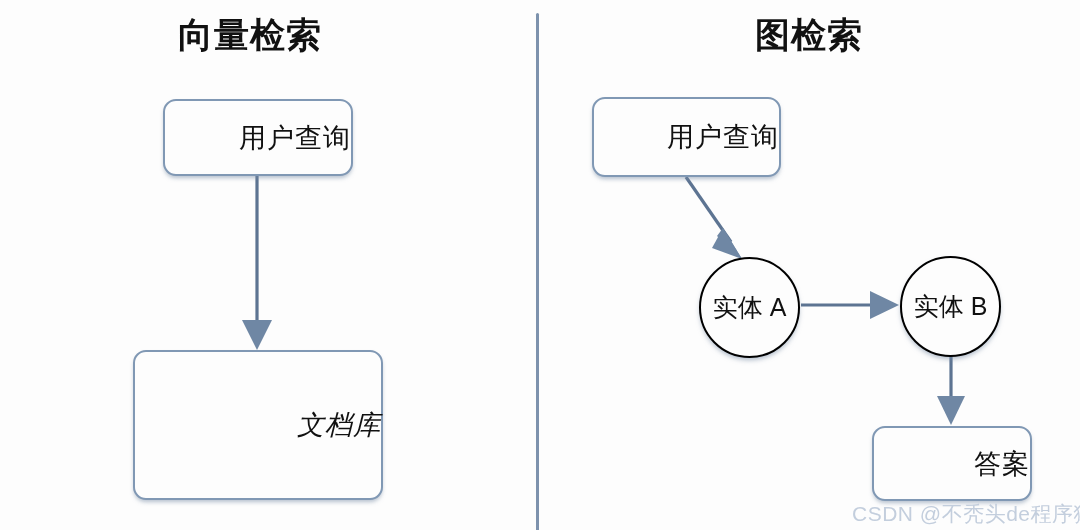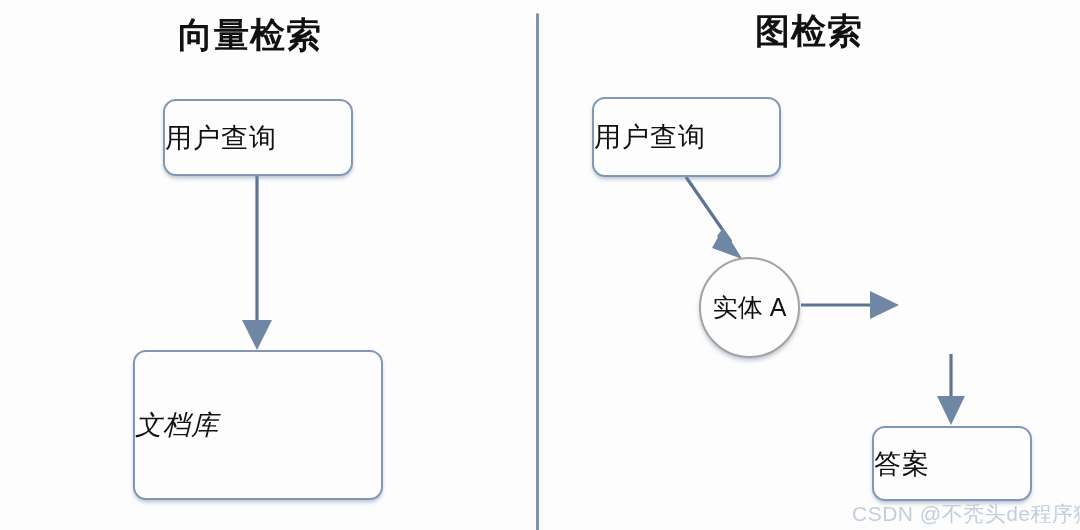--- a/index.html
+++ b/index.html
@@ -19,53 +19,53 @@
   .panel-title {
     position: absolute;
     font-size: 35px;
     font-weight: bold;
     color: #111111;
     letter-spacing: 1px;
     white-space: nowrap;
     line-height: 1;
   }
   #title-left  { left: 178px; top: 17px; }
-  #title-right { left: 755px; top: 17px; font-family: Liberation Mono, monospace; }
+  #title-right { left: 755px; top: 17px; }
 
   .divider {
     position: absolute;
     left: 536px;
     top: 13px;
     width: 3px;
     height: 520px;
     background: #7d92ad;
     border-radius: 2px;
   }
 
   .node-box {
     position: absolute;
     background: #fdfdfd;
     border: 2px solid #8098b4;
     border-radius: 13px;
     box-shadow: 0 3px 4px -1px rgba(120,140,165,0.55);
     display: flex;
     align-items: center;
-    justify-content: flex-start;
+    justify-content: flex-end;
     box-sizing: border-box;
   }
   .node-box .node-label {
     font-size: 27px;
     color: #111111;
     letter-spacing: 1px;
     white-space: nowrap;
   }
   .node-circle {
     position: absolute;
     background: #fdfdfd;
-    border: 2px solid #a3a3a3;
+    border: 2px solid #000000;
     border-radius: 50%;
     box-shadow: 0 3px 5px -1px rgba(120,140,165,0.6);
     display: flex;
     align-items: center;
     justify-content: center;
     box-sizing: border-box;
   }
   .node-circle .node-label {
     font-size: 25px;
     color: #111111;
@@ -151,20 +151,23 @@
   </div>
 
   <div class="node-box" id="box-user-query-right">
     <span class="node-label">用户查询</span>
   </div>
 
   <div class="node-circle" id="circle-entity-a">
     <span class="node-label">实体 A</span>
   </div>
 
+  <div class="node-circle" id="circle-entity-b">
+    <span class="node-label">实体 B</span>
+  </div>
 
   <div class="node-box" id="box-answer">
     <span class="node-label">答案</span>
   </div>
 
   <div class="watermark">CSDN @不秃头de程序猿</div>
 
 </div>
 
 </body></html>

